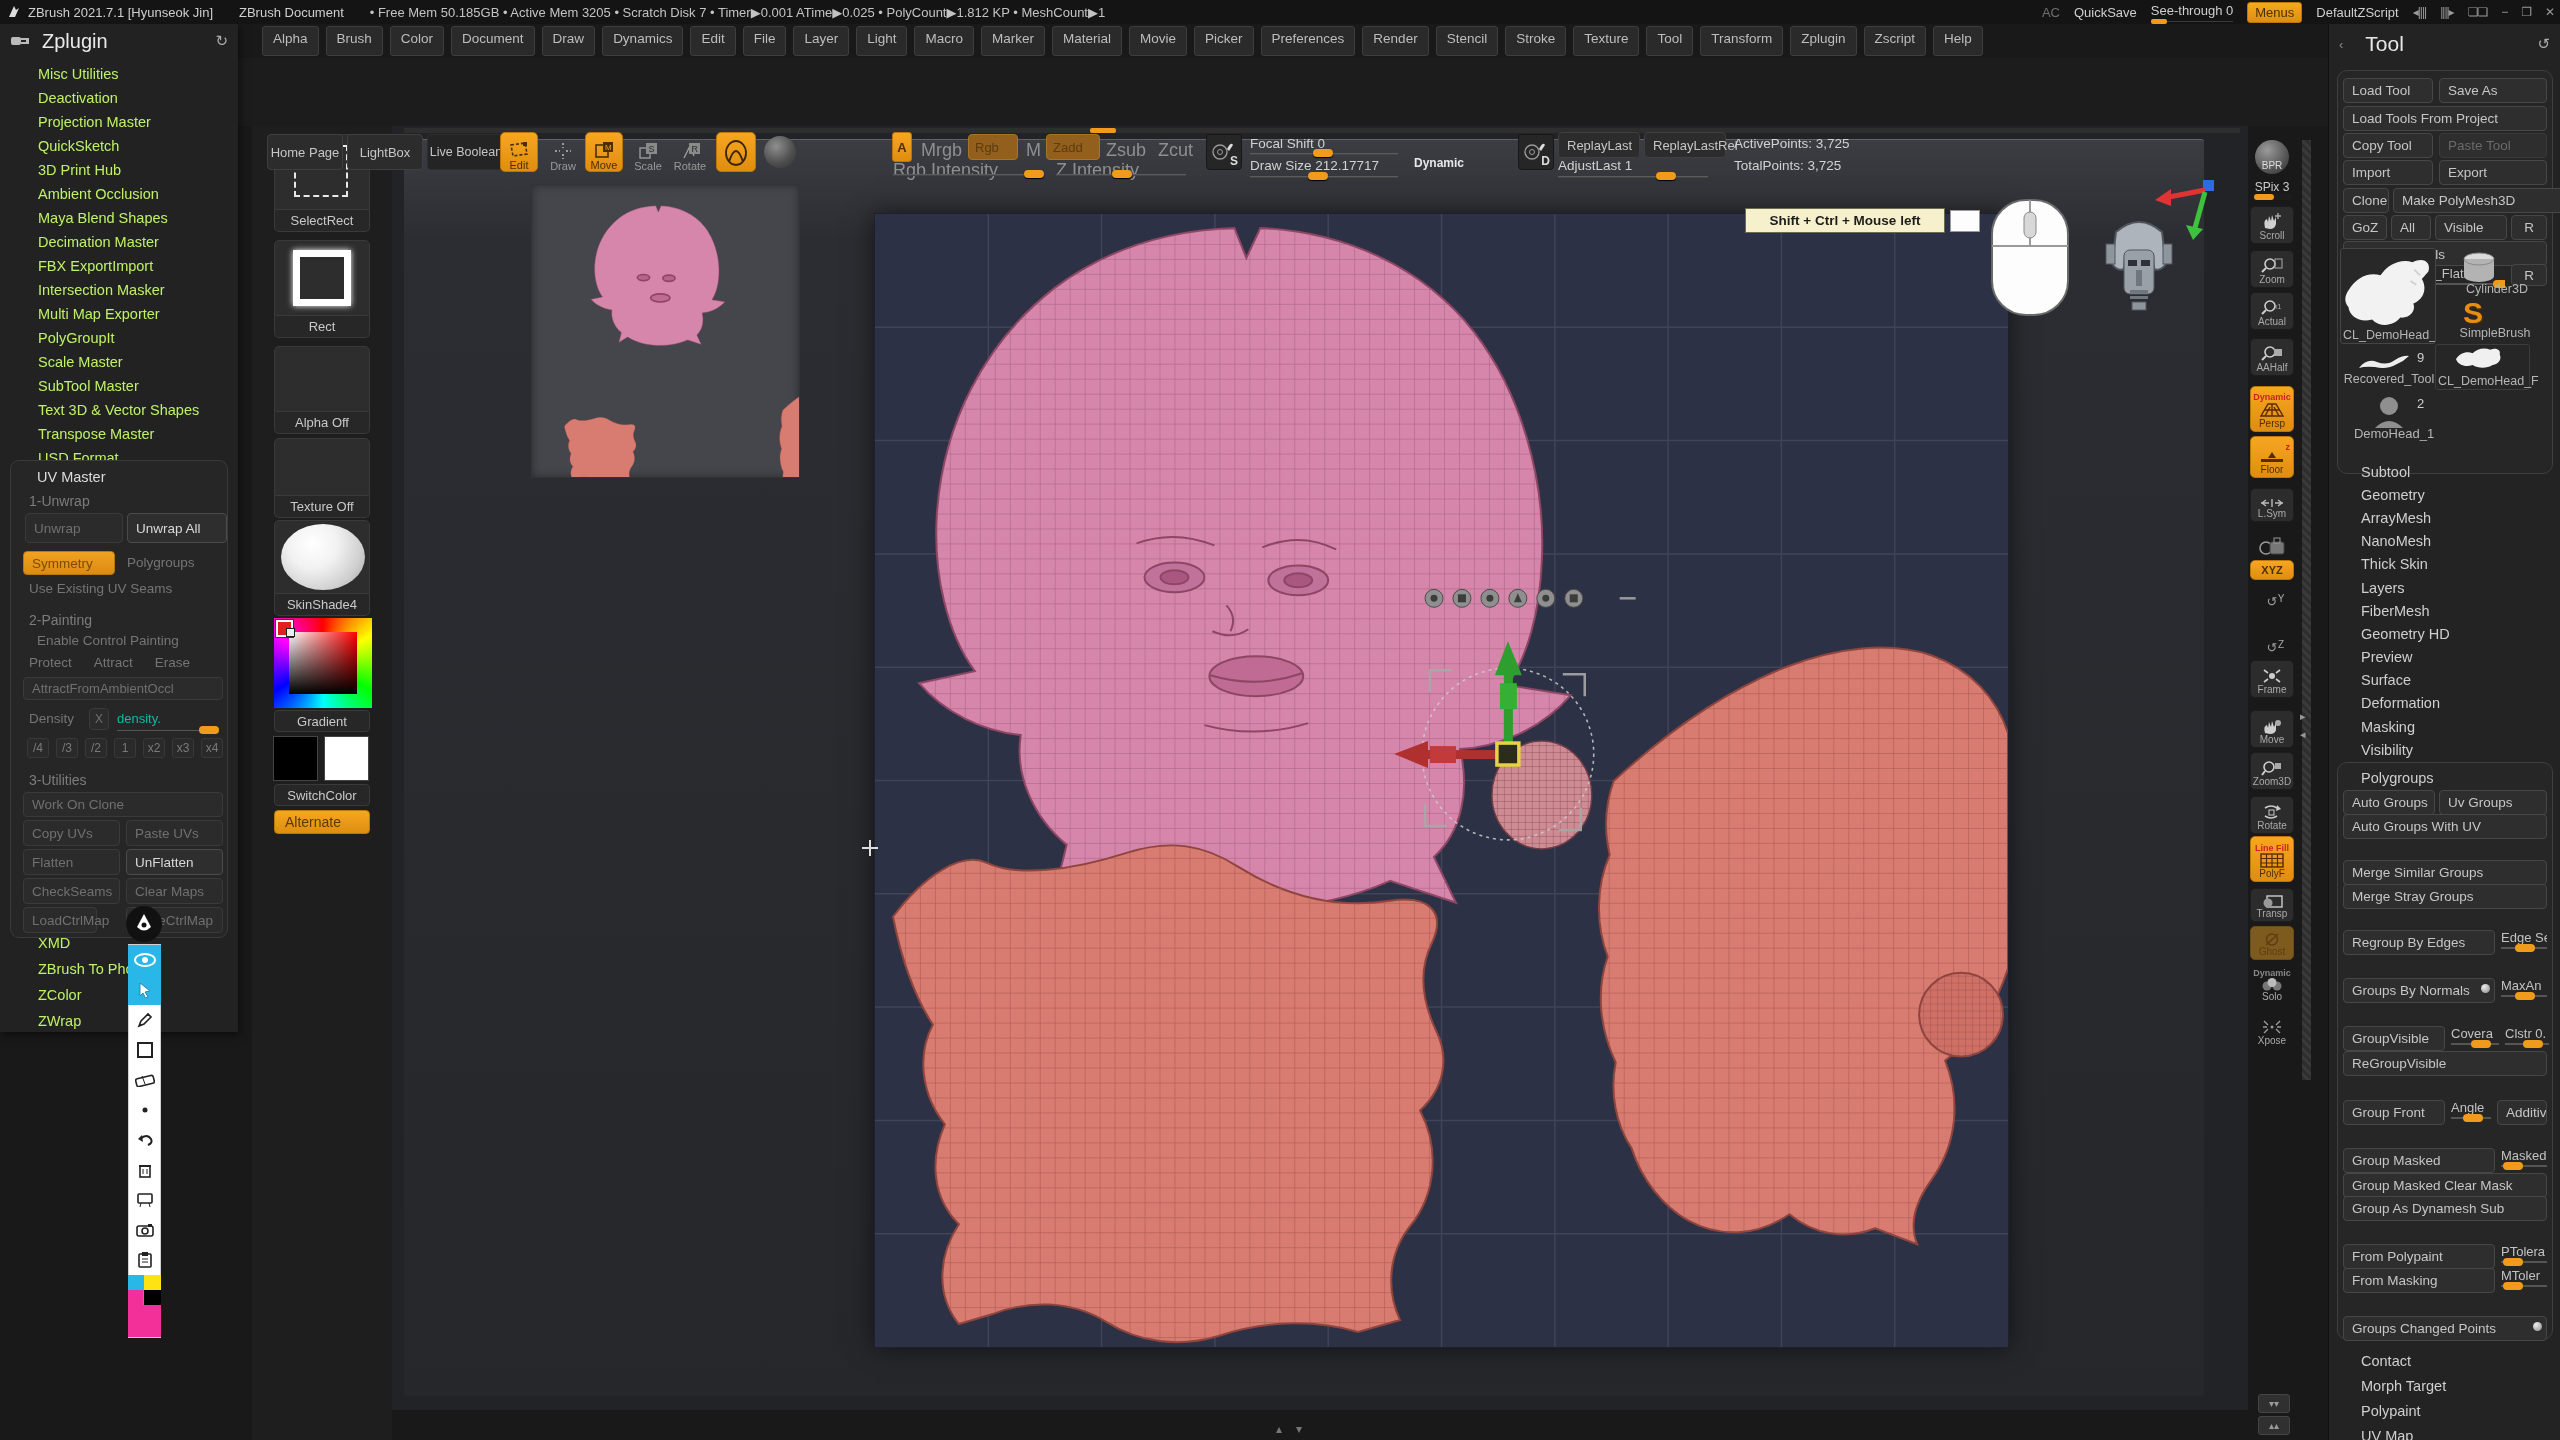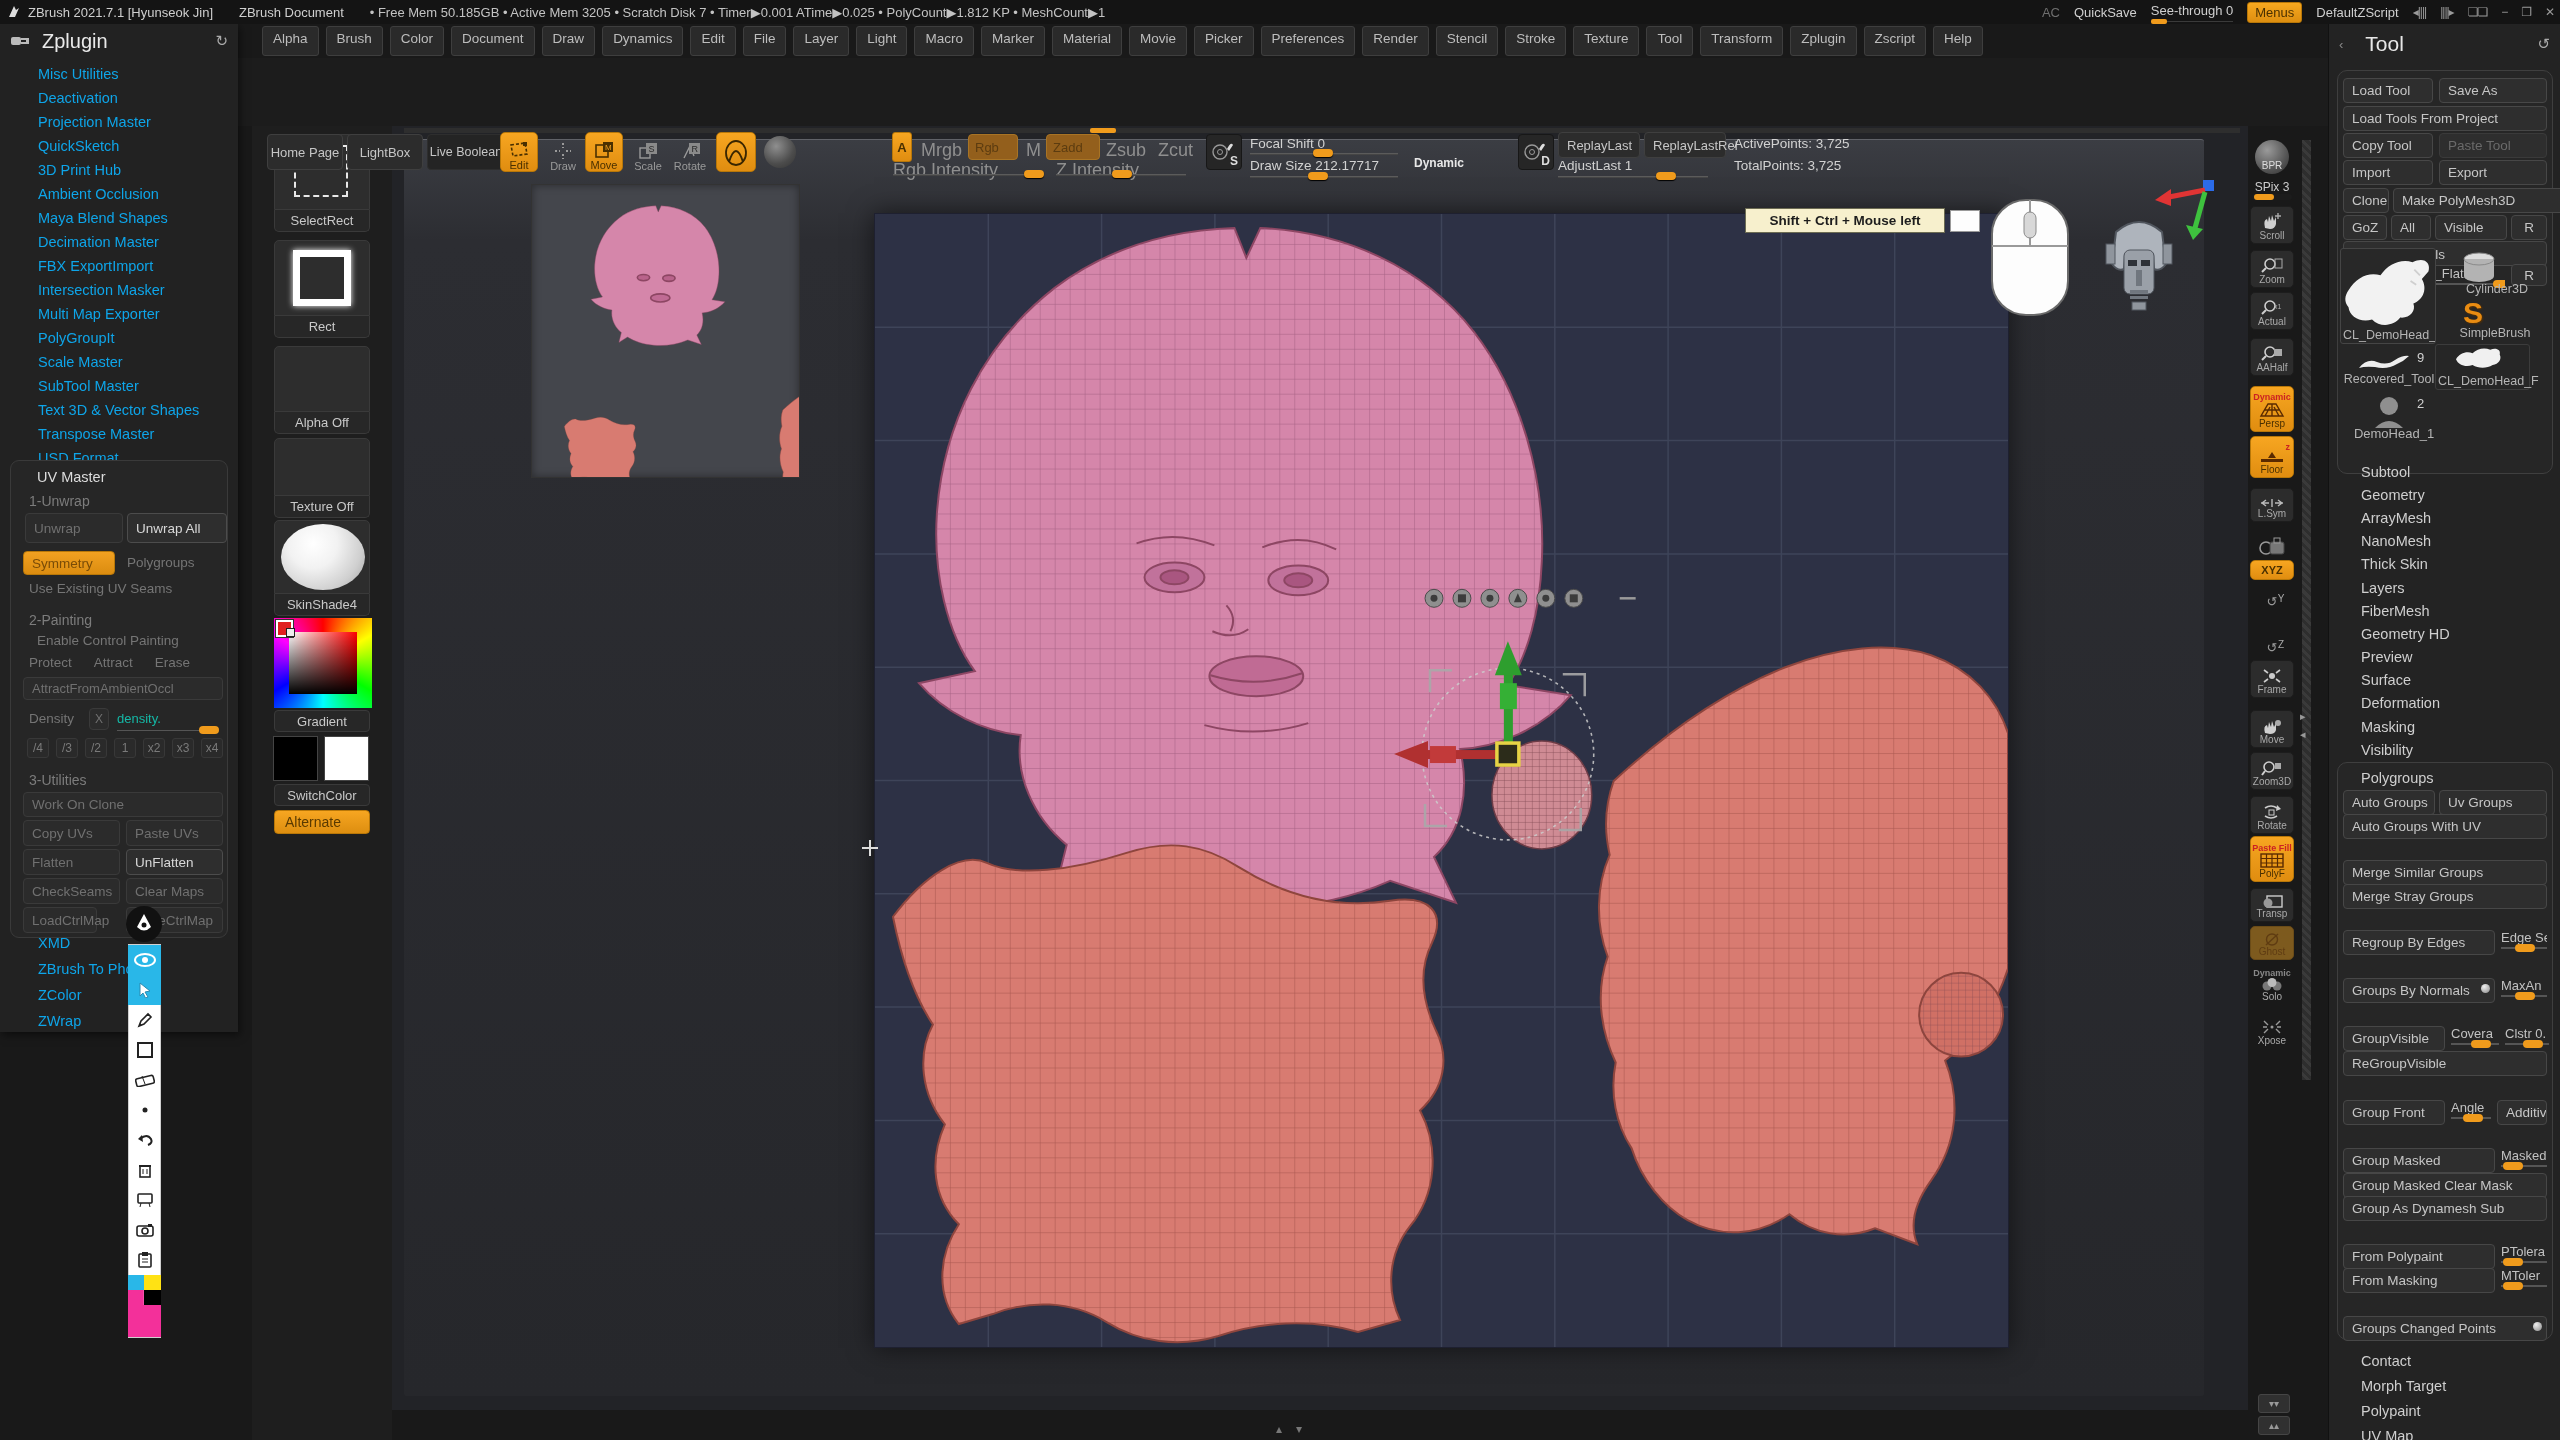--- a/index.html
+++ b/index.html
@@ -36,21 +36,21 @@
     border-radius:4px;color:#bbb;}
   .icon-sq span{position:absolute;right:3px;bottom:1px;font-size:12px;font-weight:bold;color:#ddd;}
   #tray-line{position:absolute;left:404px;top:128px;width:1836px;height:5px;background:#2e2e2e;z-index:5;}
   #tray-line .seg{position:absolute;left:686px;top:0;width:26px;height:5px;background:#f09b1c;border-radius:2px;}
   
   #zplugin{position:absolute;left:0;top:24px;width:238px;height:1008px;background:#222222;z-index:50;
     box-shadow:2px 3px 8px rgba(0,0,0,.5);}
   #zplugin .hd{display:flex;align-items:center;height:34px;padding:0 10px;}
   #zplugin .hd .ttl{font-size:20px;color:#e9e9e9;margin-left:10px;flex:1;}
   .zp-list{margin-top:4px;}
-  .zp-item{font-size:14.5px;color:#0ea5e9;padding:4px 0 4px 38px;line-height:16px;white-space:nowrap;}
+  .zp-item{font-size:14.5px;color:#bef264;padding:4px 0 4px 38px;line-height:16px;white-space:nowrap;}
   #uvm{position:absolute;left:10px;top:436px;width:218px;height:478px;background:#262626;
     border:1px solid #3a3a3a;border-radius:9px;padding:6px 12px;}
   .uvm-title{font-size:14.5px;color:#dcdcdc;padding-left:14px;margin:2px 0 6px;}
   .gray{color:#757575;}
   .dgray{color:#14b8a6;}
   .uv-sec{font-size:14px;color:#7c7c7c;padding-left:6px;margin:8px 0 4px;}
   .uv-row{position:relative;height:26px;margin:3px 0;}
   .ubtn{position:absolute;height:26px;background:#2b2b2b;border:1px solid #3a3a3a;border-radius:4px;
     font-size:13.5px;color:#707070;display:flex;align-items:center;padding-left:8px;}
   .ubtn.lit{color:#d8d8d8;border-color:#4c4c4c;background:#2e2e2e;}
@@ -589,21 +589,21 @@
   </div>
   <div class="dock-item" style="top:670px;height:38px;">
     <svg width="22" height="16">
         <path d="M4 4 Q10 0 16 4 M16 12 Q10 16 4 12" fill="none" stroke="#ccc" stroke-width="1.6"></path>
         <rect x="8" y="6" width="5" height="5" fill="none" stroke="#ccc"></rect>
         <polygon points="16,1 20,5 15,7" fill="#ccc"></polygon>
       </svg>
     <span class="dock-lbl">Rotate</span>
   </div>
   <div class="dock-item on" style="top:710px;height:46px;">
-    <span class="dock-tag">Paste Fill</span>
+    <span class="dock-tag">Line Fill</span>
     <svg width="24" height="15">
         <rect x="1" y="1" width="22" height="13" fill="none" stroke="#5a2a00" stroke-width="1.4"></rect>
         <path d="M1 5.5H23 M1 10H23 M6.5 1V14 M12 1V14 M17.5 1V14" stroke="#5a2a00" stroke-width="1.2"></path>
       </svg>
     <span class="dock-lbl">PolyF</span>
   </div>
   <div class="dock-item" style="top:762px;height:34px;">
     <svg width="22" height="13">
         <rect x="6" y="1" width="15" height="11" fill="none" stroke="#ccc" stroke-width="1.4"></rect>
         <circle cx="7" cy="8" r="4.5" fill="#999"></circle>

